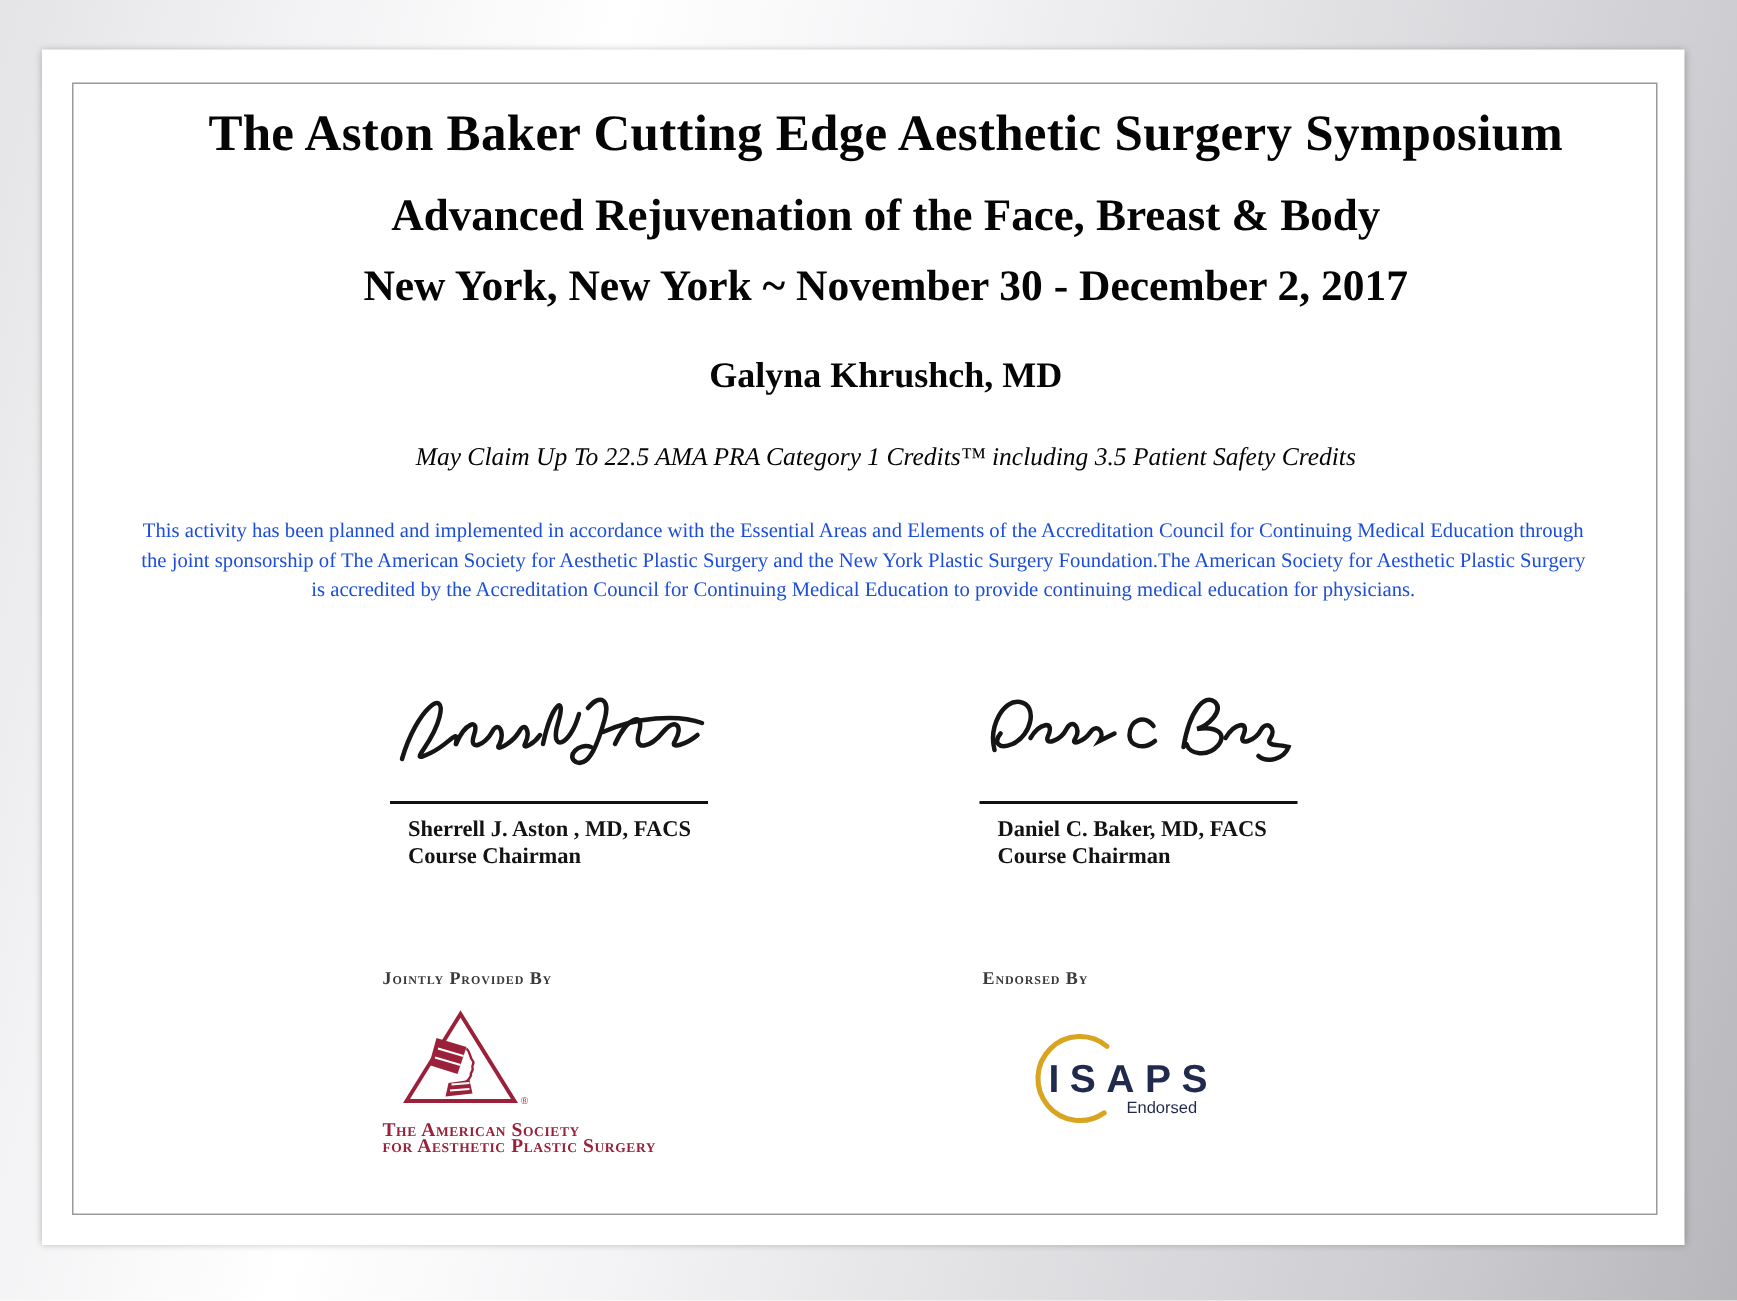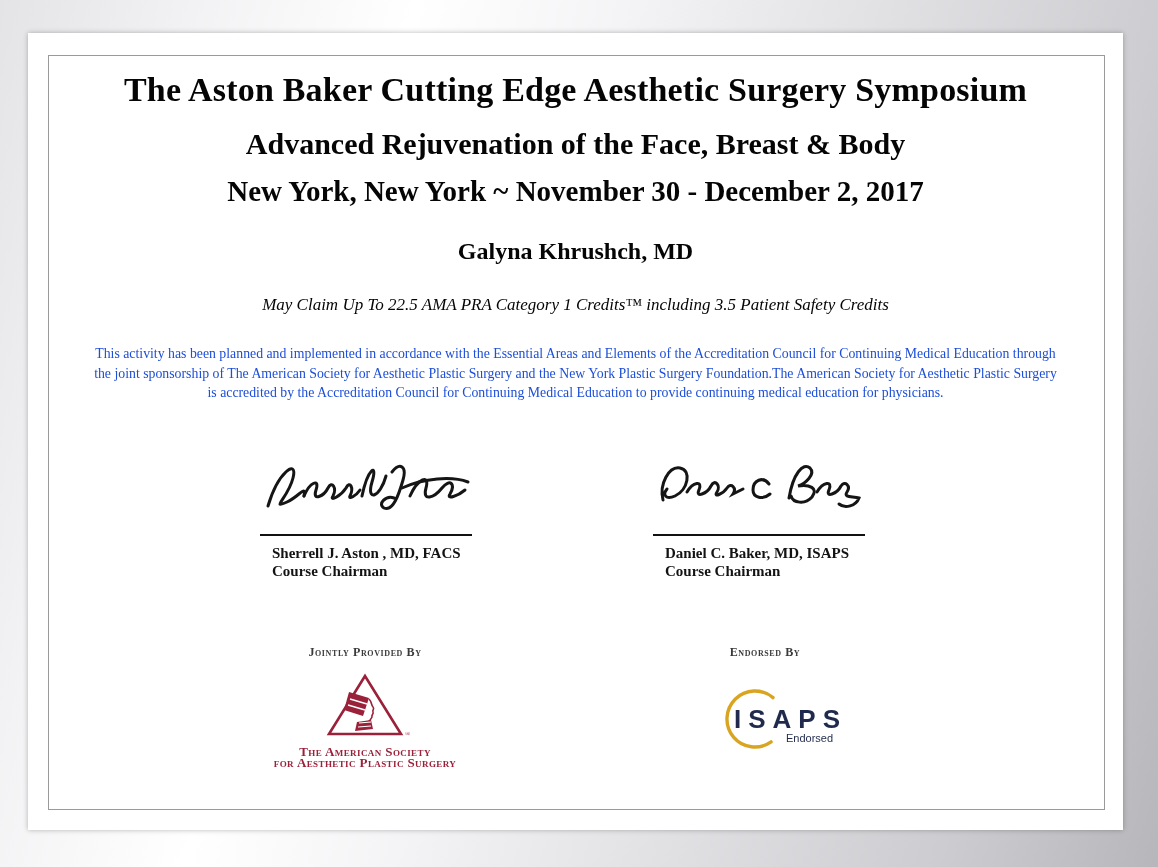--- a/index.html
+++ b/index.html
@@ -9,38 +9,38 @@
     background:linear-gradient(105deg,#e4e4e6 0%,#f2f2f4 14%,#ffffff 30%,#f4f4f6 45%,#e3e3e6 62%,#cdcdd1 84%,#b7b7bb 100%);
   }
   .page{
     position:absolute;left:28px;top:33px;width:1095px;height:797px;
     background:#ffffff;box-shadow:0 0 5px rgba(0,0,0,.28);
   }
   .inner-border{
     position:absolute;left:20px;top:22px;right:18px;bottom:20px;
     border:1px solid #9a9a9a;pointer-events:none;
   }
-  .center-text{position:absolute;left:0;width:100%;text-align:center;color:#050505;}
+  .center-text{position:absolute;left:0;width:100%;text-align:center;color:#050505;padding-left:15px;}
   .title-1{top:38px;font-size:34px;font-weight:bold;letter-spacing:.2px;}
   .title-2{top:94px;font-size:30px;font-weight:bold;}
   .title-3{top:142px;font-size:29px;font-weight:bold;}
   .recipient{top:205px;font-size:24px;font-weight:bold;}
   .credits{top:262px;font-size:17px;font-style:italic;}
   .accreditation{
     position:absolute;top:311px;left:50%;transform:translateX(-50%);
     width:968px;height:73px;overflow:hidden;
     font-size:13.8px;line-height:19.6px;text-align:center;color:#1d4ed8;
   }
   .sig-block{position:absolute;top:415px;width:212px;}
   .sig-left{left:232px;}
   .sig-right{left:625px;}
   .sig-scrawl{display:block;width:212px;height:82px;}
   .sig-line{border:none;border-top:2px solid #111;margin:4px 0 8px 0;width:100%;}
   .sig-name{font-size:15px;font-weight:bold;line-height:18px;color:#131313;padding-left:12px;}
-  .logo-block{position:absolute;top:612px;width:220px;text-align:center;}
+  .logo-block{position:absolute;top:612px;width:220px;text-align:left;}
   .logo-left{left:227px;}
   .logo-right{left:627px;}
   .logo-label{
     font-variant:small-caps;font-size:12px;letter-spacing:.6px;color:#3a3a3a;
     font-weight:600;margin-bottom:6px;
   }
   .asaps-logo{margin-top:6px;}
   .asaps-text{font-variant:small-caps;font-weight:bold;font-size:13px;line-height:11px;color:#9a2139;letter-spacing:.4px;margin-top:2px;}
   .isaps-logo{margin-top:16px;}
   .footer{top:744px;font-size:17px;color:#070707;}
@@ -77,21 +77,21 @@
   <div class="sig-block sig-right">
     <svg class="sig-scrawl" viewBox="0 0 212 82" fill="none" stroke="#151515" stroke-width="3" stroke-linecap="round">
       <path d="M10 52 C6 36 16 18 27 20 C39 22 35 42 22 48 C13 52 9 47 14 41"></path>
       <path d="M34 44 C40 34 50 32 46 42 C42 50 54 46 58 38 C62 30 68 38 64 44 C60 50 70 46 74 40 C78 34 84 40 80 46 L90 41"></path>
       <path d="M116 36 C110 28 100 32 100 42 C100 50 110 52 117 46"></path>
       <path d="M136 50 C140 26 150 14 157 20 C163 26 152 36 145 38 C156 36 166 40 159 49 C152 57 140 55 138 48"></path>
       <path d="M164 44 C170 34 180 32 176 42 C172 50 184 46 188 38 C192 32 198 38 194 44 C190 50 200 48 206 50 C203 58 192 61 186 56"></path>
     </svg>
     <hr class="sig-line">
     <div class="sig-name">
-      <div>Daniel C. Baker, MD, ISAPS</div>
+      <div>Daniel C. Baker, MD, FACS</div>
       <div>Course Chairman</div>
     </div>
   </div>
 
   <div class="logo-block logo-left">
     <div class="logo-label">Jointly Provided By</div>
     <svg class="asaps-logo" width="104" height="68" viewBox="0 0 104 68">
       <polygon points="52,4 16,62 88,62" fill="none" stroke="#9a2139" stroke-width="2.6"></polygon>
       <polygon points="36,20 56,26 50,44 31,38" fill="#9a2139"></polygon>
       <line x1="37" y1="27" x2="54" y2="32" stroke="#ffffff" stroke-width="1.4"></line>

